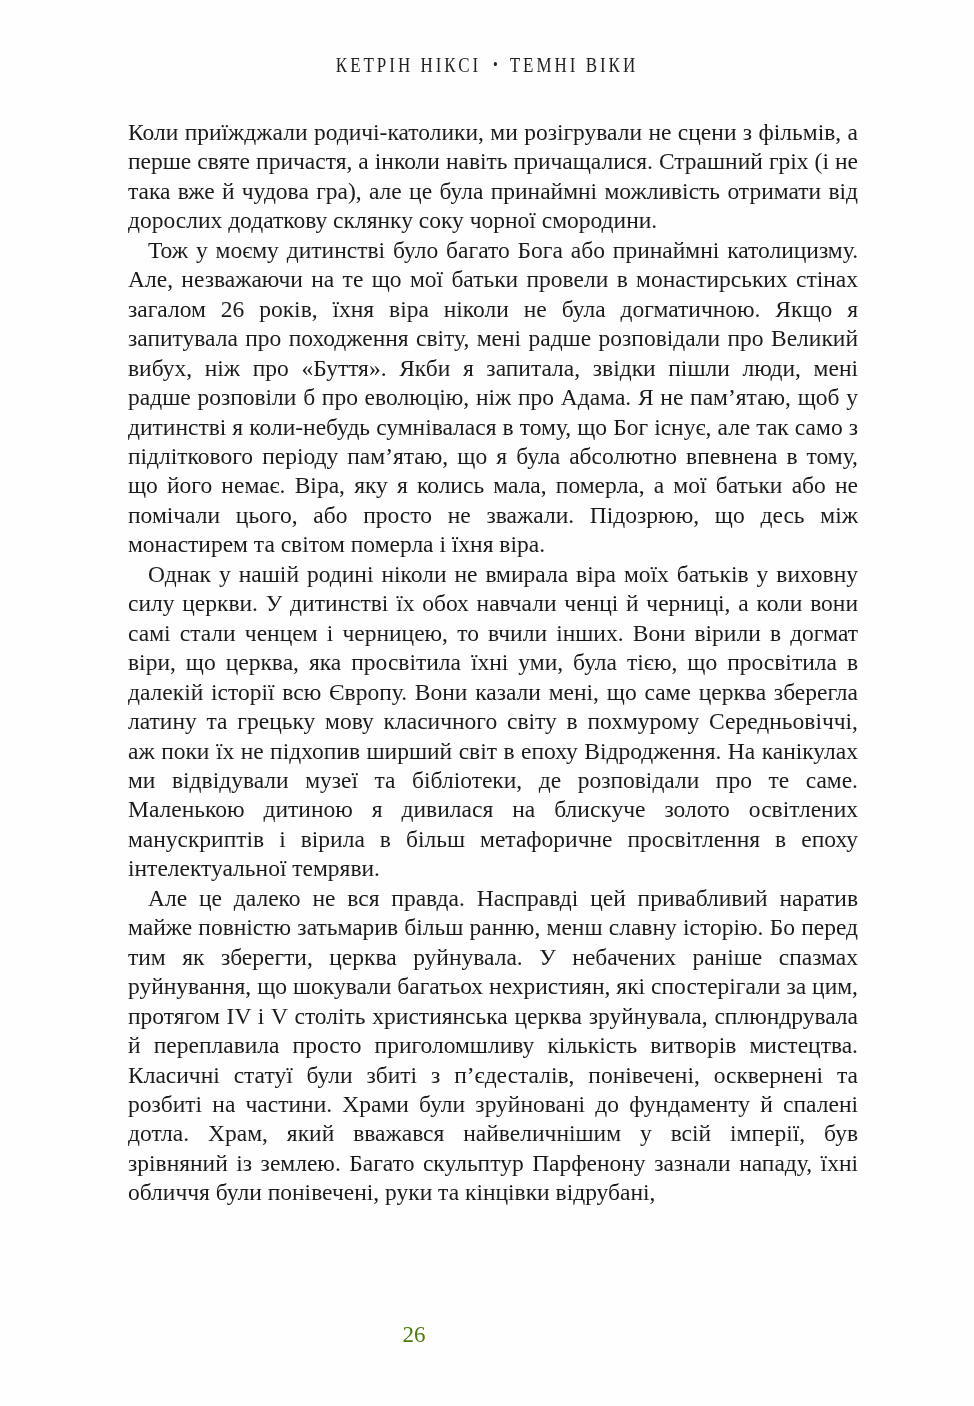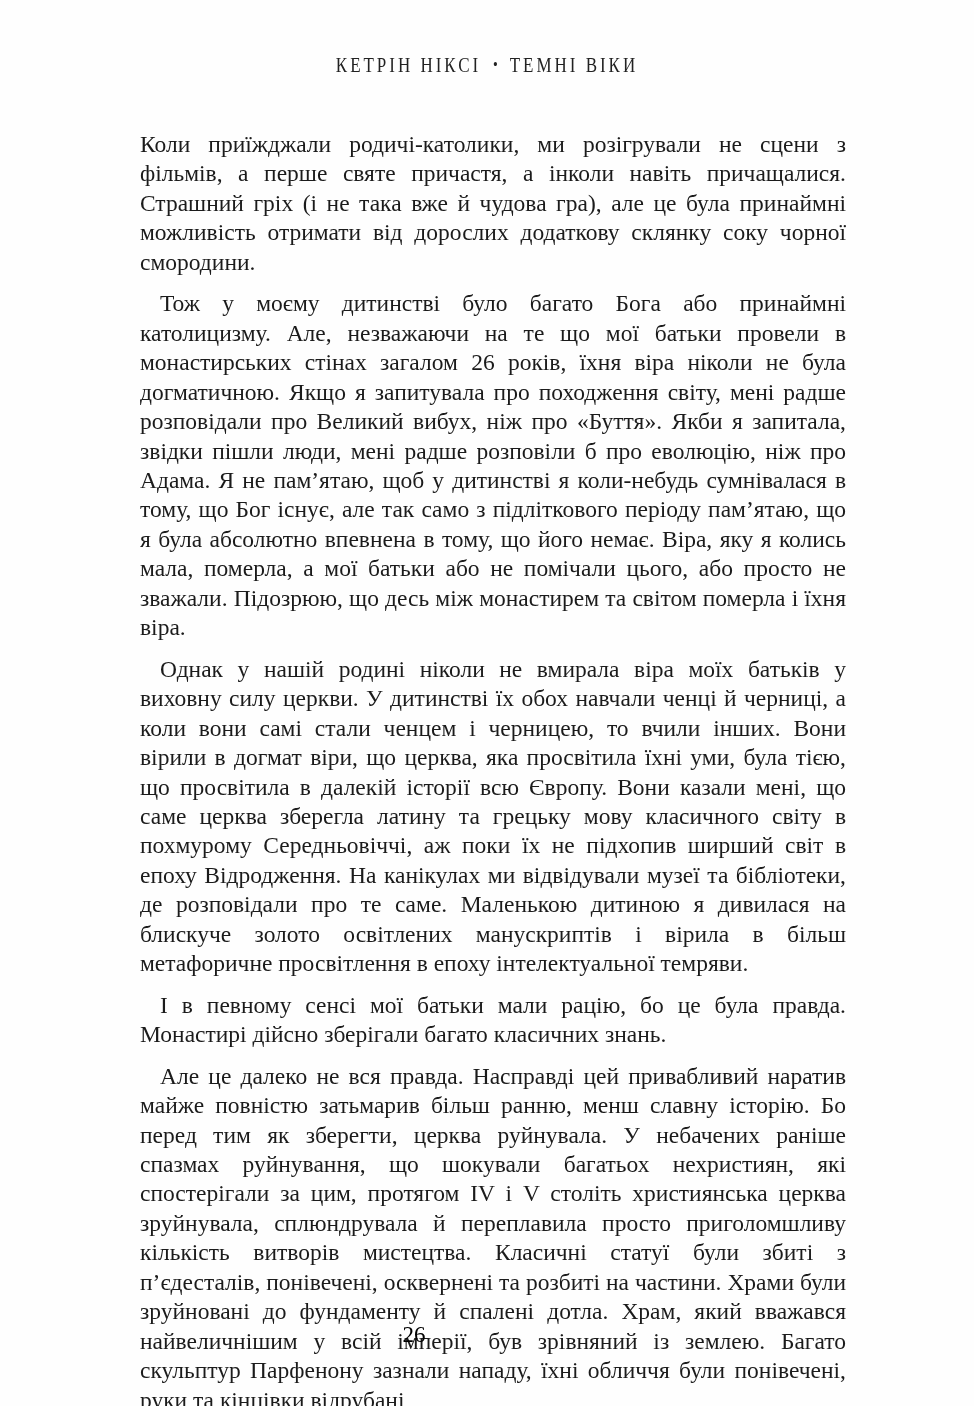--- a/index.html
+++ b/index.html
@@ -40,49 +40,48 @@
     position: absolute;
     left: 128px;
     top: 118px;
     width: 730px;
     font-size: 23.5px;
     line-height: 29.45px;
     text-align: justify;
     hyphens: none;
   }
   .para {
-    margin: 12px;
+    margin: 0;
     padding: 0;
     text-indent: 0;
   }
   .para.indent {
     text-indent: 20px;
   }
   .page-number {
     position: absolute;
     top: 1322px;
     left: 0;
     width: 828px;
     text-align: center;
     font-size: 23px;
-    color: #000000;
+    color: #4d7c0f;
   }
 </style>
 </head>
 <body>
 
 <div class="book-page">
 
   <div class="running-head">
     <span>КЕТРІН НІКСІ</span><span class="sep">•</span><span>ТЕМНІ ВІКИ</span>
   </div>
 
   <div class="text-block">
     <p class="para">Коли приїжджали родичі-католики, ми розігрували не сцени з фільмів, а перше святе причастя, а інколи навіть причащалися. Страшний гріх (і не така вже й чудова гра), але це була принаймні можливість отримати від дорослих додаткову склянку соку чорної смородини.</p>
     <p class="para indent">Тож у моєму дитинстві було багато Бога або принаймні католицизму. Але, незважаючи на те що мої батьки провели в монастирських стінах загалом 26 років, їхня віра ніколи не була догматичною. Якщо я запитувала про походження світу, мені радше розповідали про Великий вибух, ніж про «Буття». Якби я запитала, звідки пішли люди, мені радше розповіли б про еволюцію, ніж про Адама. Я не пам’ятаю, щоб у дитинстві я коли-небудь сумнівалася в тому, що Бог існує, але так само з підліткового періоду пам’ятаю, що я була абсолютно впевнена в тому, що його немає. Віра, яку я колись мала, померла, а мої батьки або не помічали цього, або просто не зважали. Підозрюю, що десь між монастирем та світом померла і їхня віра.</p>
     <p class="para indent">Однак у нашій родині ніколи не вмирала віра моїх батьків у виховну силу церкви. У дитинстві їх обох навчали ченці й черниці, а коли вони самі стали ченцем і черницею, то вчили інших. Вони вірили в догмат віри, що церква, яка просвітила їхні уми, була тією, що просвітила в далекій історії всю Європу. Вони казали мені, що саме церква зберегла латину та грецьку мову класичного світу в похмурому Середньовіччі, аж поки їх не підхопив ширший світ в епоху Відродження. На канікулах ми відвідували музеї та бібліотеки, де розповідали про те саме. Маленькою дитиною я дивилася на блискуче золото освітлених манускриптів і вірила в більш метафоричне просвітлення в епоху інтелектуальної темряви.</p>
-    <p class="para indent">І в певному сенсі мої батьки мали рацію, бо це була правда. Монастирі дійсно зберігали багато класичних знань.</p>
     <p class="para indent">Але це далеко не вся правда. Насправді цей привабливий наратив майже повністю затьмарив більш ранню, менш славну історію. Бо перед тим як зберегти, церква руйнувала. У небачених раніше спазмах руйнування, що шокували багатьох нехристиян, які спостерігали за цим, протягом IV і V століть християнська церква зруйнувала, сплюндрувала й переплавила просто приголомшливу кількість витворів мистецтва. Класичні статуї були збиті з п’єдесталів, понівечені, осквернені та розбиті на частини. Храми були зруйновані до фундаменту й спалені дотла. Храм, який вважався найвеличнішим у всій імперії, був зрівняний із землею. Багато скульптур Парфенону зазнали нападу, їхні обличчя були понівечені, руки та кінцівки відрубані,</p>
   </div>
 
   <div class="page-number">26</div>
 
 </div>
 
 </body></html>

